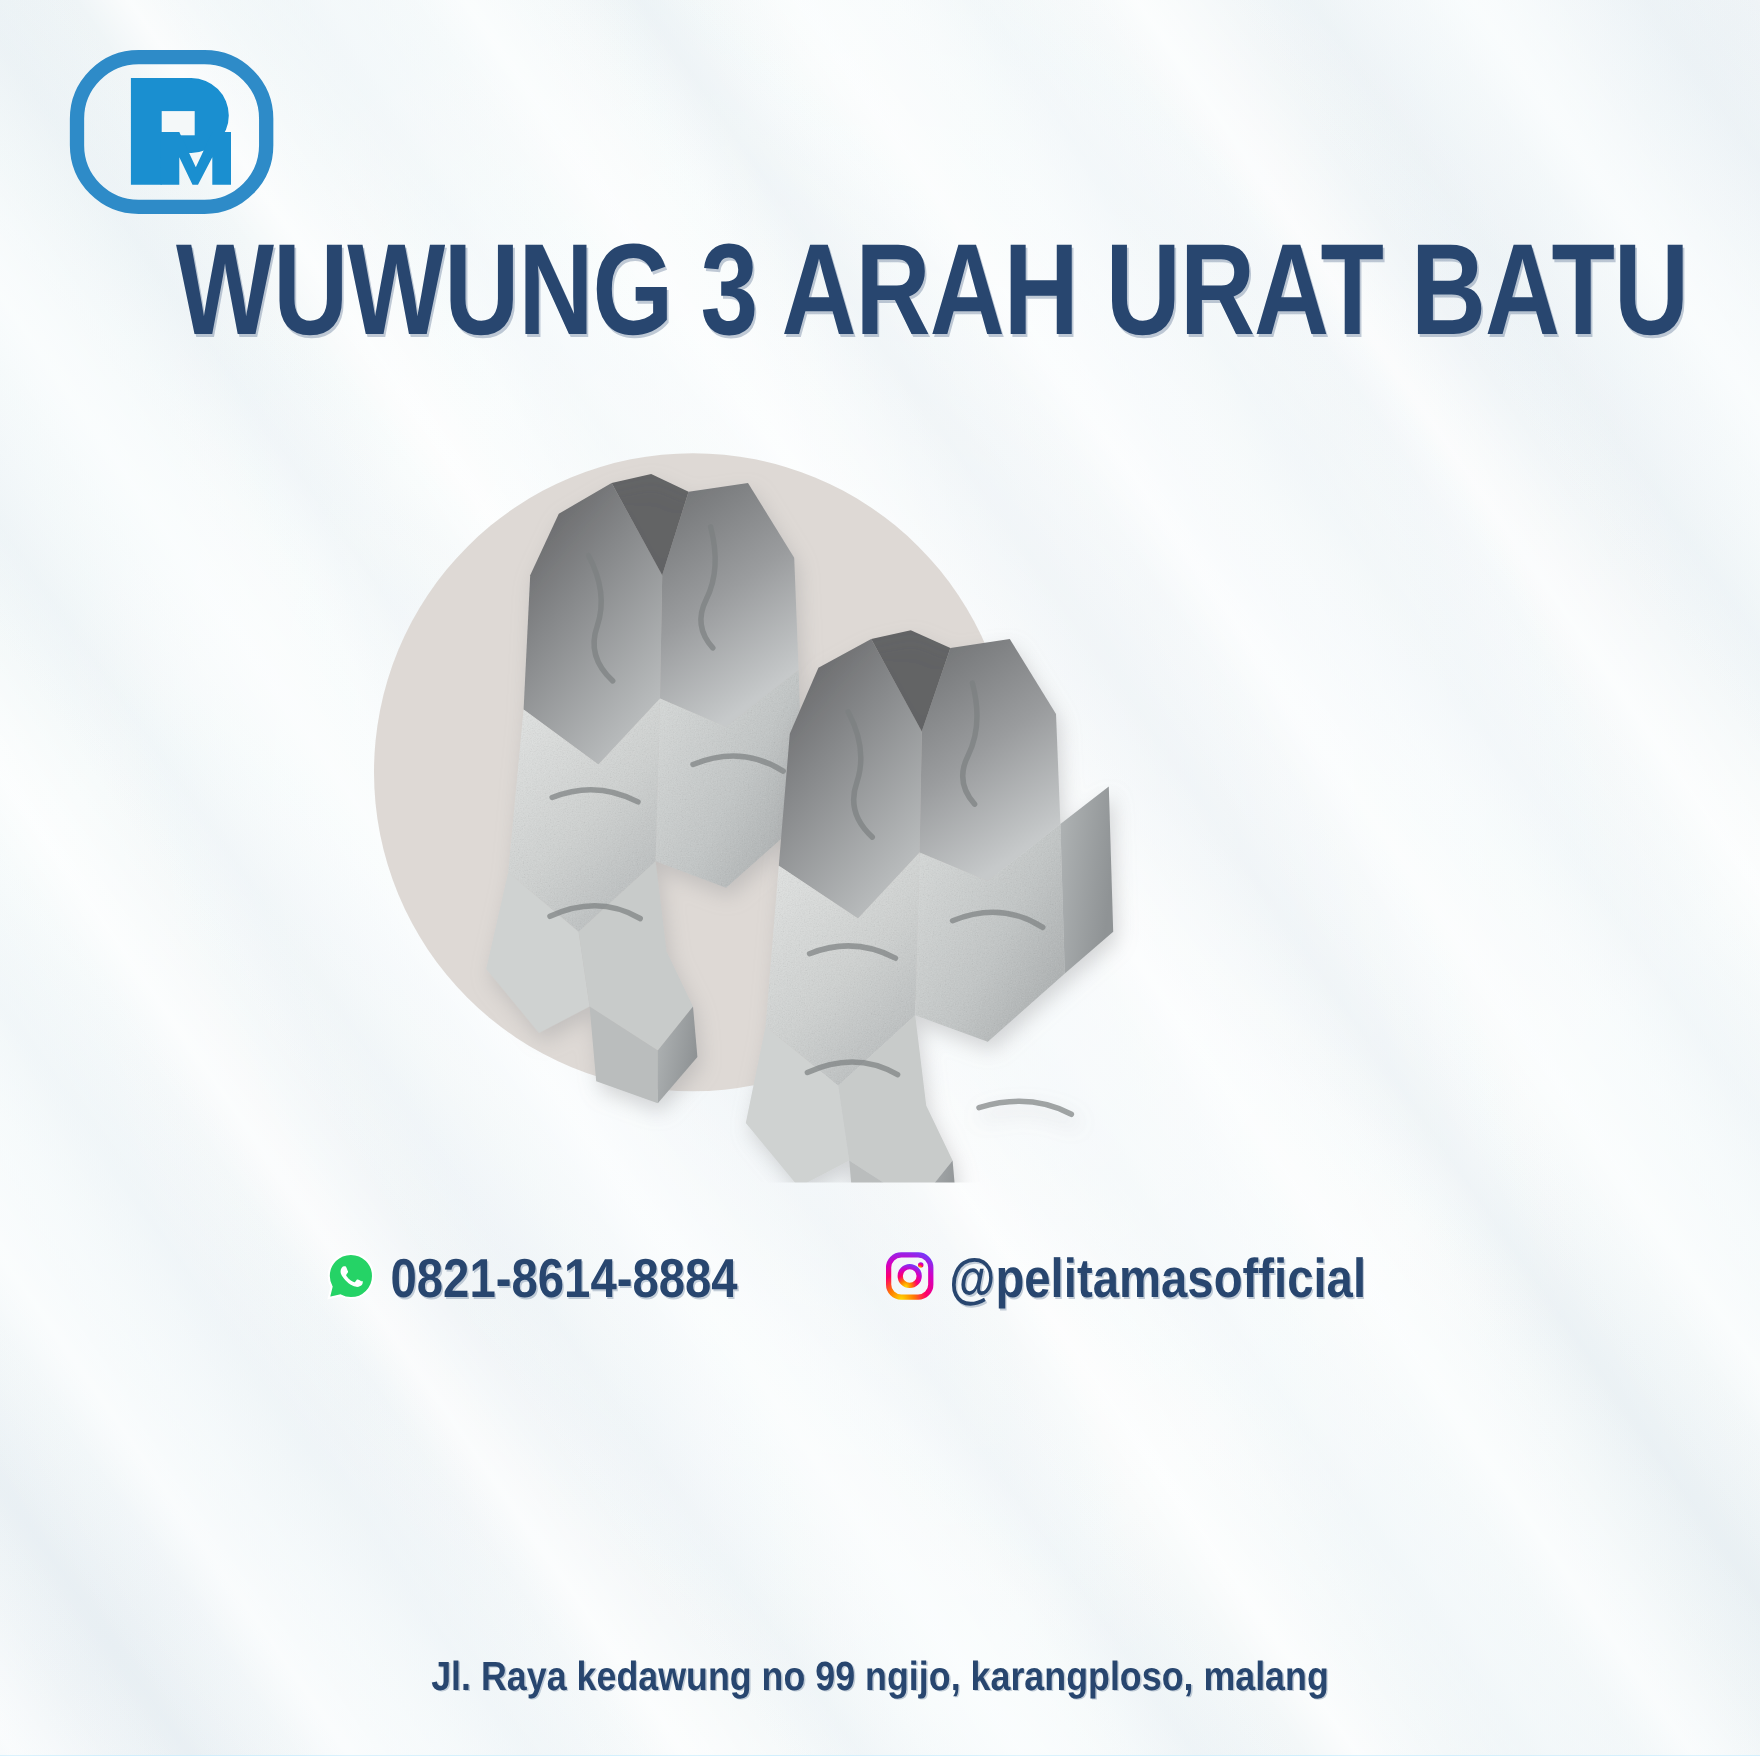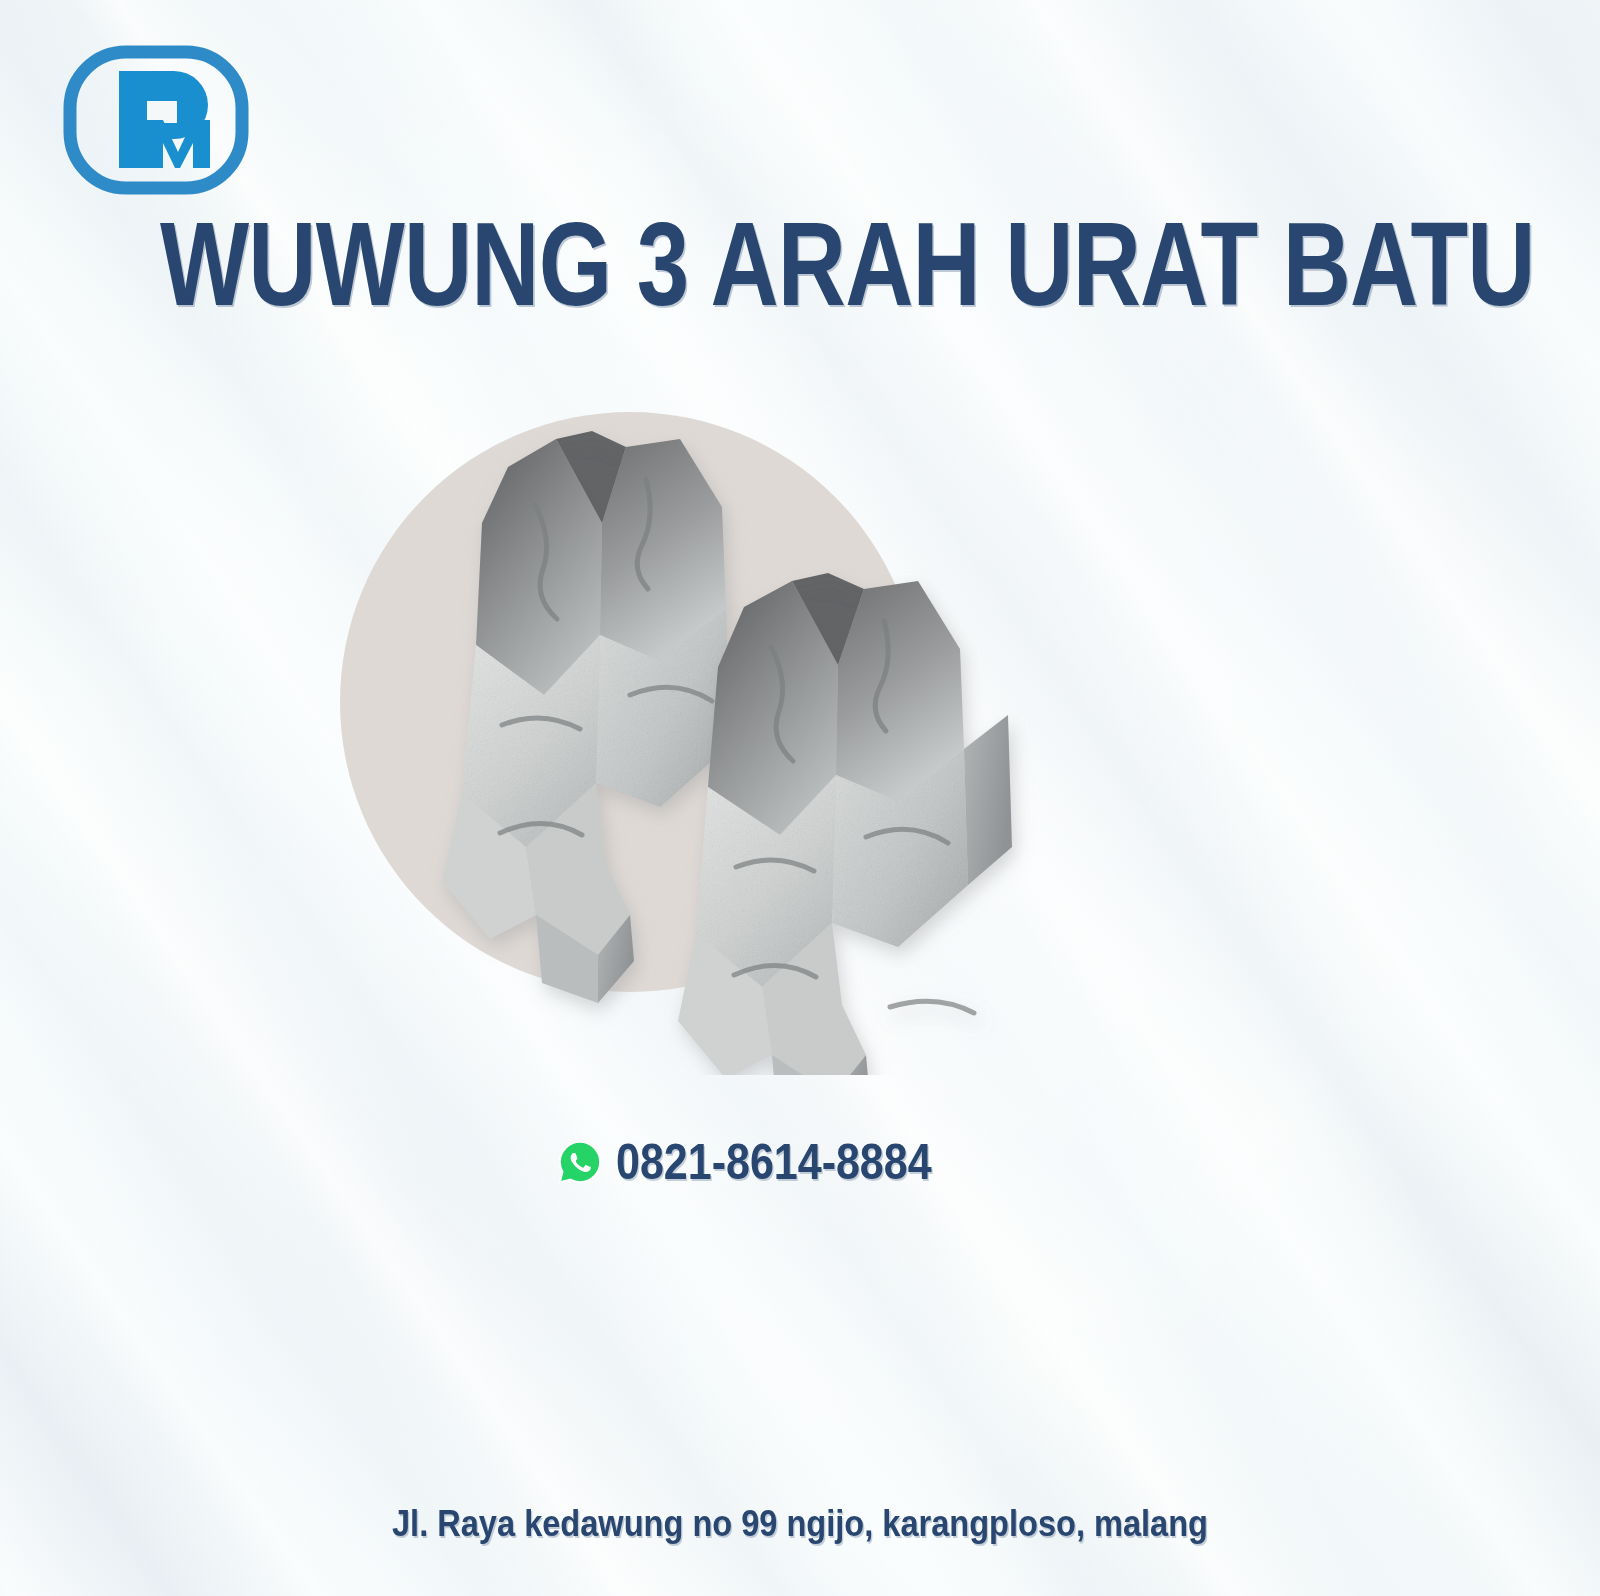--- a/index.html
+++ b/index.html
@@ -107,21 +107,20 @@
     left: 0; right: 0;
     top: 1124px;
     height: 76px;
     display: flex;
     align-items: center;
     justify-content: center;
     gap: 22px;
   }
   .contact-item {
     display: flex;
-    align-items: center;
     gap: 13px;
   }
   .contact-icon { width: 46px; height: 46px; flex: 0 0 auto; }
   .contact-icon svg { display:block; width:100%; height:100%; }
   .contact-text {
     color: #28466f;
     font-family: "Liberation Sans Narrow", "Liberation Sans", sans-serif;
     font-weight: 700;
     font-size: 50px;
     line-height: 1;
@@ -296,18 +295,37 @@
         </svg>
       </span>
       <span class="contact-text">0821-8614-8884</span>
     </div>
 
     <span class="gap-sep"></span>
 
 
     <span class="gap-sep"></span>
 
+    <div class="contact-item">
+      <span class="contact-icon">
+        <svg viewBox="0 0 48 48" xmlns="http://www.w3.org/2000/svg">
+          <defs>
+            <radialGradient id="igGrad" cx="0.3" cy="1.05" r="1.2">
+              <stop offset="0%" stop-color="#ffd600"></stop>
+              <stop offset="25%" stop-color="#ff7a00"></stop>
+              <stop offset="50%" stop-color="#ff0069"></stop>
+              <stop offset="75%" stop-color="#d300c5"></stop>
+              <stop offset="100%" stop-color="#7638fa"></stop>
+            </radialGradient>
+          </defs>
+          <rect x="4" y="4" width="40" height="40" rx="12" ry="12" fill="none" stroke="url(#igGrad)" stroke-width="5"></rect>
+          <circle cx="24" cy="24" r="9" fill="none" stroke="url(#igGrad)" stroke-width="5"></circle>
+          <circle cx="34.5" cy="13.5" r="2.6" fill="url(#igGrad)"></circle>
+        </svg>
+      </span>
+      <span class="contact-text">@pelitamasofficial</span>
+    </div>
 
   </div>
 
   <div id="address">Jl. Raya kedawung no 99 ngijo, karangploso, malang</div>
 
 </div>
 
 </body></html>

